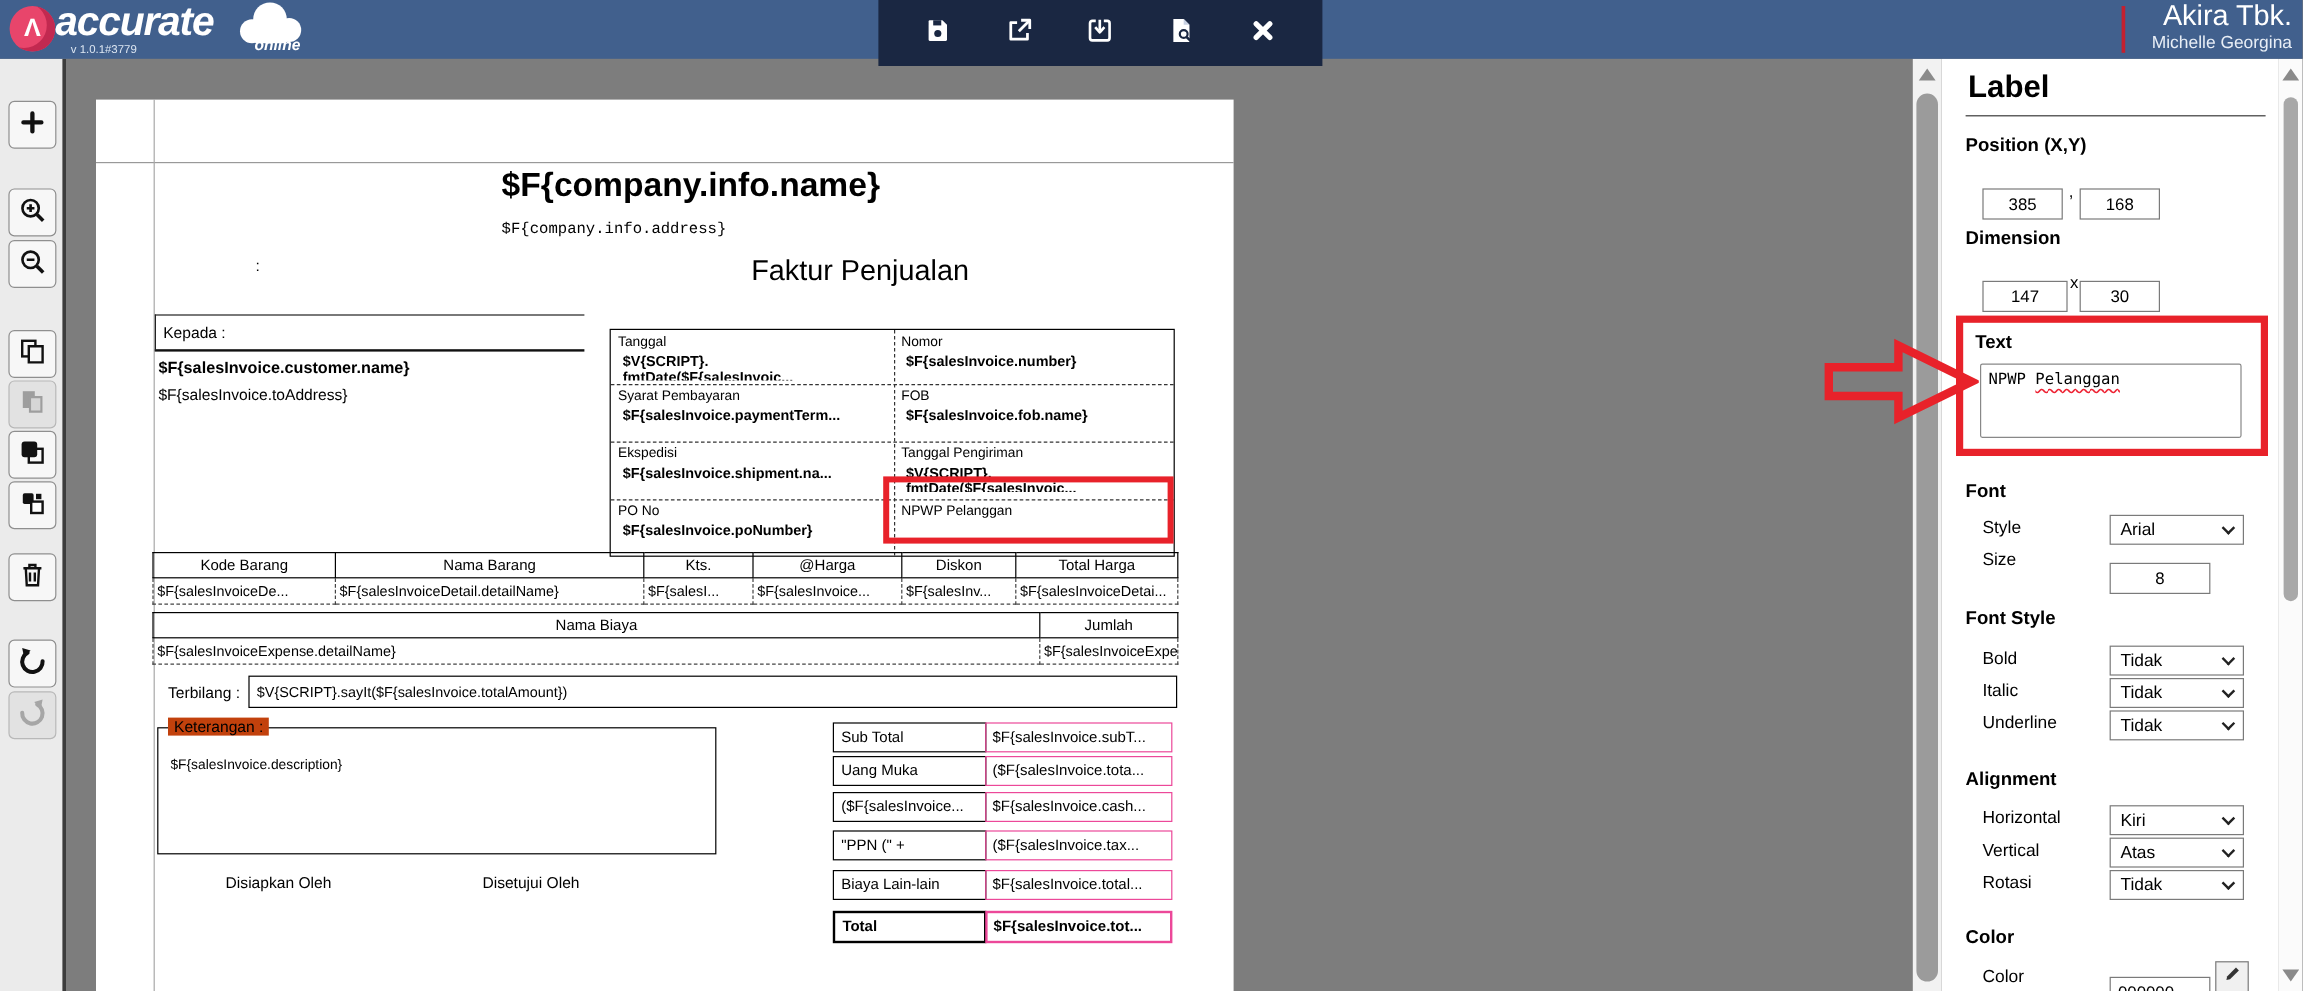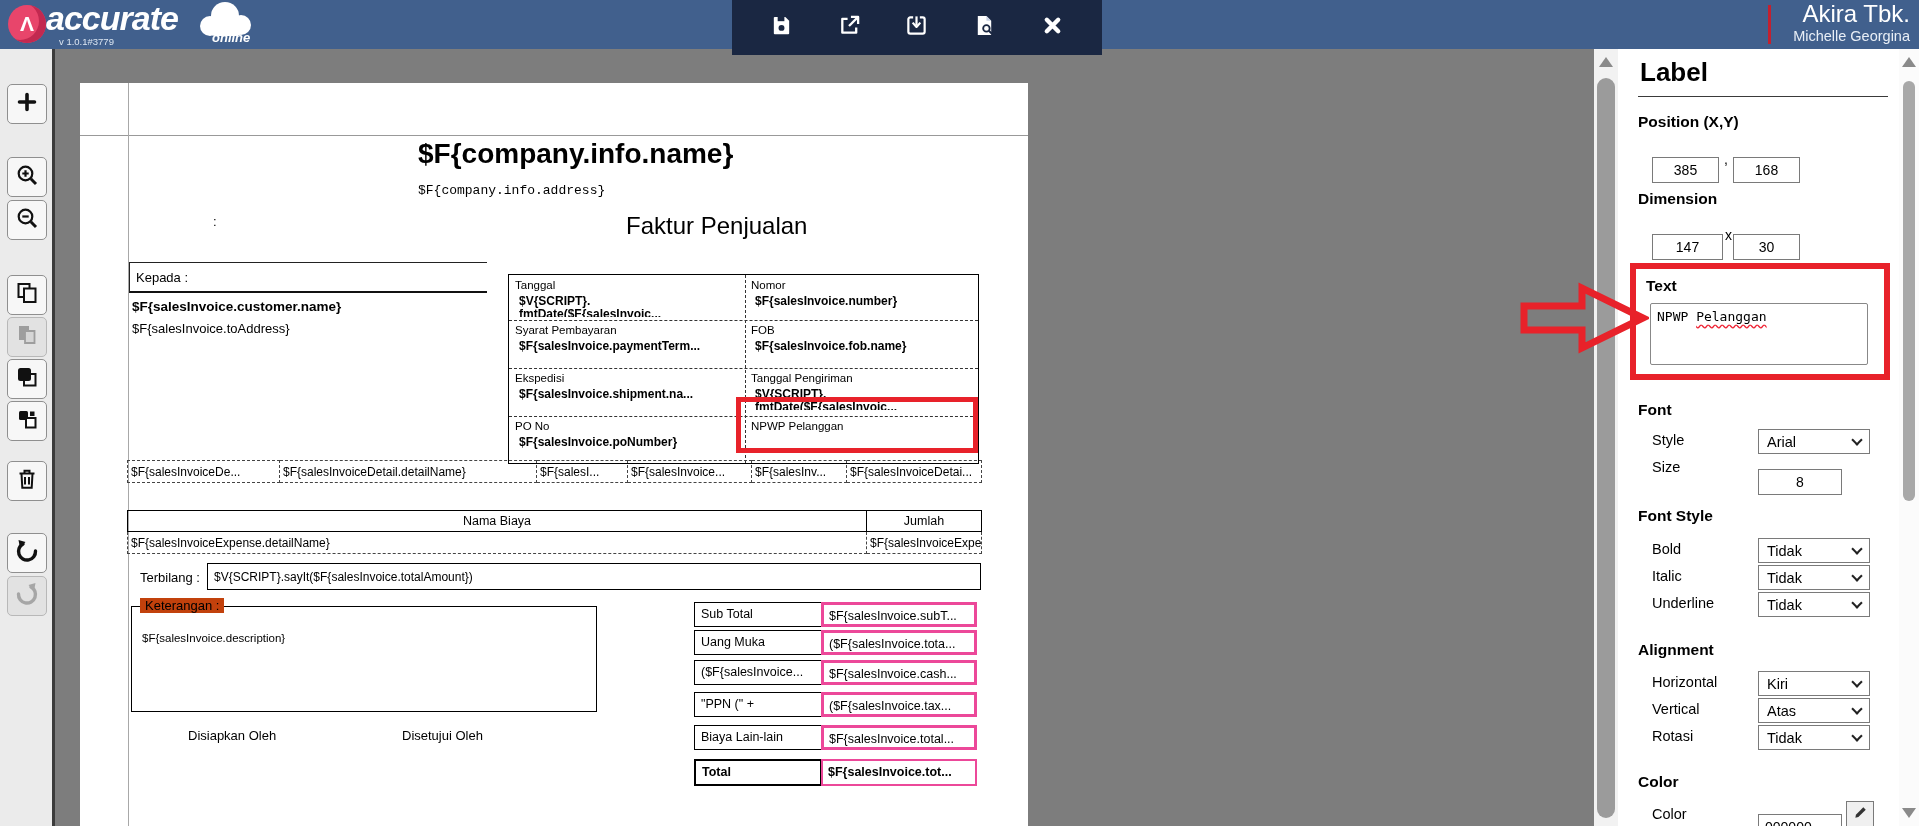--- a/index.html
+++ b/index.html
@@ -62,21 +62,21 @@
 
   .terb-label { position:absolute; left:60px; top:487px; font-size:13px; }
   .terb-box { position:absolute; left:127px; top:480px; width:774px; height:27px; border:1px solid #000;
     font-size:12px; padding:6px 0 0 6px; }
   .ket-box { position:absolute; left:51px; top:523px; width:466px; height:106px; border:1px solid #000; }
   .ket-legend { position:absolute; left:8px; top:-9px; background:#c2410c; padding:0 5px; font-size:13px; }
   .ket-value { position:absolute; left:10px; top:25px; font-size:11.5px; }
 
   .tot-row { position:absolute; left:614px; display:flex; font-size:12.5px; }
   .tot-l { width:128px; height:25px; border:1px solid #000; padding:4px 0 0 6px; white-space:nowrap; overflow:hidden; }
-  .tot-v { width:156px; height:25px; border:3px solid #ec4899; margin-left:-1px; padding:4px 0 0 5px; white-space:nowrap; overflow:hidden; }
+  .tot-v { width:156px; height:25px; border:1px solid #ec4899; margin-left:-1px; padding:4px 0 0 5px; white-space:nowrap; overflow:hidden; }
   .tot-row.total .tot-l, .tot-row.total .tot-v { border-width:2px; font-weight:bold; height:27px; }
 
   .sig { position:absolute; font-size:13px; }
 
   
   .anno-arrow { position:absolute; left:1519px; top:281px; z-index:50; }
 
   
   .canvas-sb { position:absolute; left:1594px; top:49px; width:24px; height:777px; background:#f2f2f2; z-index:15; }
   .canvas-sb .thumb { position:absolute; left:3px; top:29px; width:18px; height:740px; background:#9b9b9b; border-radius:9px; }
@@ -327,20 +327,28 @@
       <table class="doc-tbl" style="top:377px">
         <colgroup>
             <col style="width:152px">
             <col style="width:257px">
             <col style="width:91px">
             <col style="width:124px">
             <col style="width:95px">
             <col style="width:135px">
           </colgroup>
         <tbody>
+            <tr>
+          <th>Kode Barang</th>
+          <th>Nama Barang</th>
+          <th>Kts.</th>
+          <th>@Harga</th>
+          <th>Diskon</th>
+          <th>Total Harga</th>
+        </tr>
         <tr>
           <td>$F{salesInvoiceDe...</td>
           <td>$F{salesInvoiceDetail.detailName}</td>
           <td>$F{salesI...</td>
           <td>$F{salesInvoice...</td>
           <td>$F{salesInv...</td>
           <td>$F{salesInvoiceDetai...</td>
         </tr>
       </tbody>
         </table>

